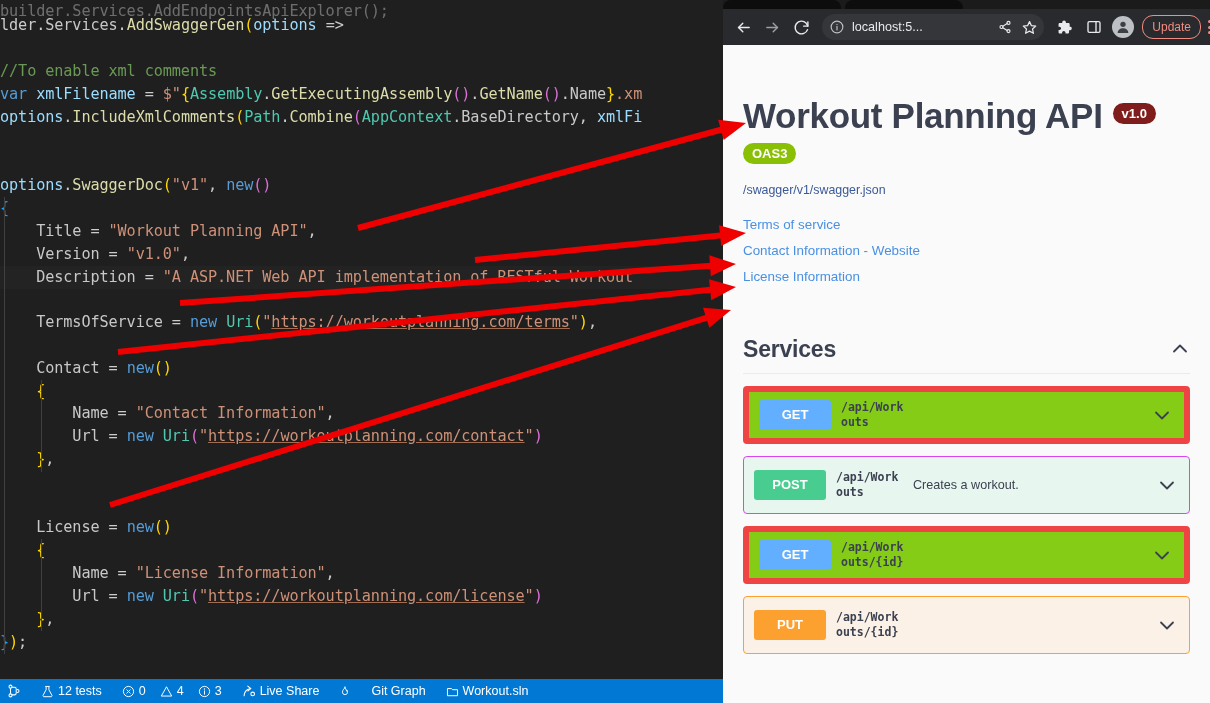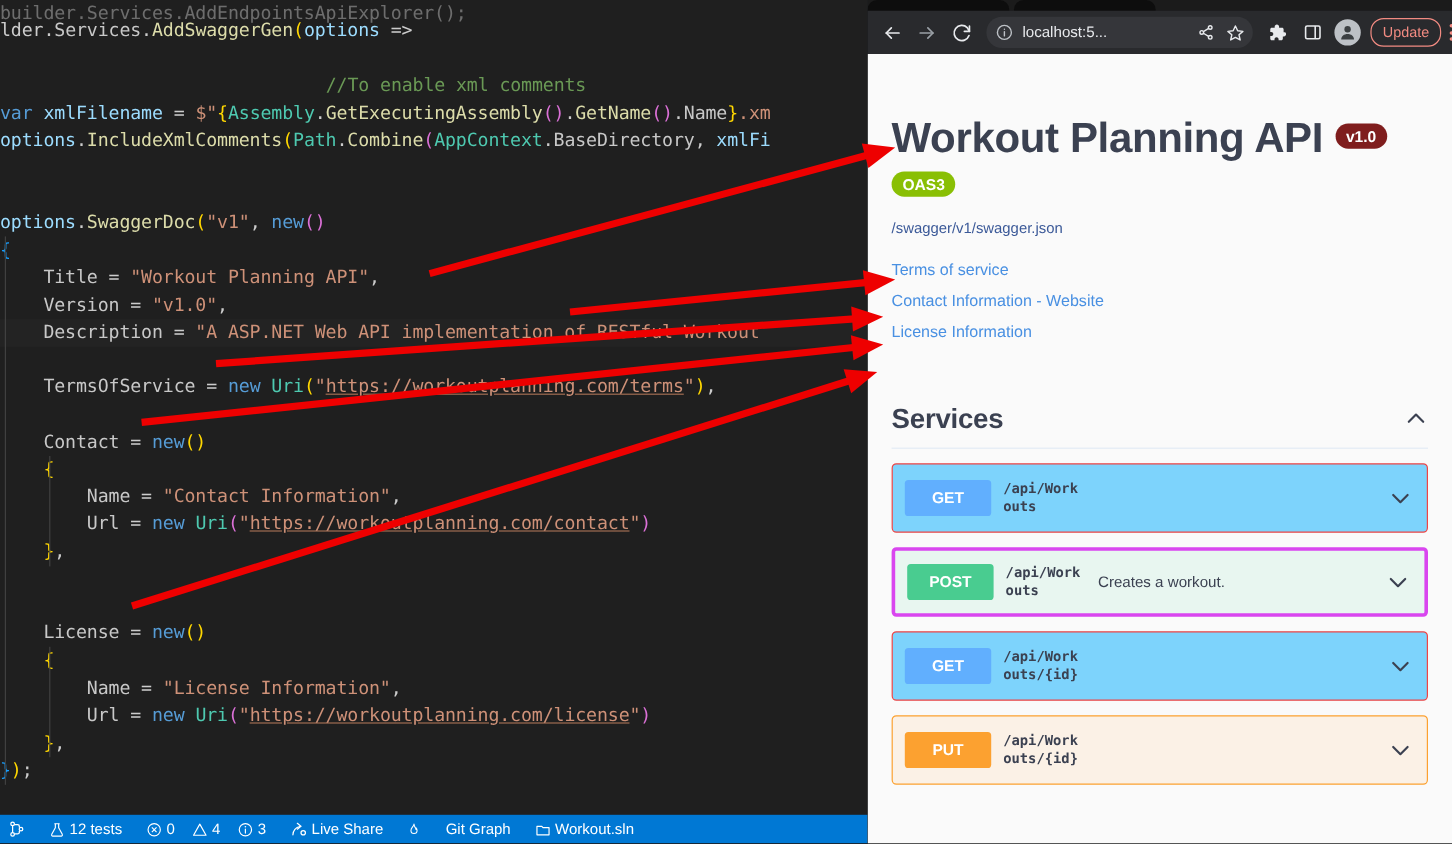--- a/index.html
+++ b/index.html
@@ -159,22 +159,22 @@
     border-bottom:1px solid #e3ebf5;padding-bottom:10px;cursor:pointer;
   }
   .tag-name{font-size:23px;color:#3b4151;font-weight:bold;letter-spacing:-0.2px;}
   .chev{width:20px;height:20px;flex:none;}
 
   .op-row{
     display:flex;align-items:center;gap:0;
     border-radius:4px;margin-top:12px;height:58px;box-sizing:border-box;
     cursor:pointer;overflow:hidden;
   }
-  .op-get{background:#7dd3fc;border:1px solid #ef4444;}
-  .op-post{background:#e8f6f0;border:3px solid #d946ef;}
+  .op-get{background:#84cc16;border:6px solid #ef4444;}
+  .op-post{background:#e8f6f0;border:1px solid #d946ef;}
   .op-put{background:#fbf1e6;border:1px solid #fca130;}
   .op-badge{
     width:72px;min-width:72px;height:30px;border-radius:3px;margin:0 10px;
     color:#fff;font-size:13px;font-weight:bold;
     display:flex;align-items:center;justify-content:center;
     font-family:"Liberation Sans",sans-serif;
   }
   .badge-get{background:#61affe;}
   .badge-post{background:#49cc90;}
   .badge-put{background:#fca130;}
@@ -196,21 +196,21 @@
     pointer-events:none;z-index:50;
   }
 </style>
 </head>
 <body>
 
 <div id="editor-pane">
   <div id="code-area">
       <div class="code-line" style="top: 14px;"><span class="t-plain">lder</span><span class="t-punct">.</span><span class="t-prop">Services</span><span class="t-punct">.</span><span class="t-method">AddSwaggerGen</span><span class="t-brace-y">(</span><span class="t-var">options </span><span class="t-plain">=&gt;</span></div>
       <div class="code-line dim" style="top: 0px;"><span class="t-plain">builder.Services.AddEndpointsApiExplorer();</span></div>
-      <div class="code-line" style="top: 60px; text-align: center;"><span class="t-cmt">//To enable xml comments</span></div>
+      <div class="code-line" style="top: 60px;"><span class="t-cmt">//To enable xml comments</span></div>
       <div class="code-line" style="top: 83px;"><span class="t-kw">var</span><span class="t-var"> xmlFilename </span><span class="t-plain">= </span><span class="t-str">$"</span><span class="t-brace-y">{</span><span class="t-type">Assembly</span><span class="t-punct">.</span><span class="t-method">GetExecutingAssembly</span><span class="t-brace-p">()</span><span class="t-punct">.</span><span class="t-method">GetName</span><span class="t-brace-p">()</span><span class="t-punct">.</span><span class="t-prop">Name</span><span class="t-brace-y">}</span><span class="t-str">.xm</span></div>
       <div class="code-line" style="top: 106px;"><span class="t-var">options</span><span class="t-punct">.</span><span class="t-method">IncludeXmlComments</span><span class="t-brace-y">(</span><span class="t-type">Path</span><span class="t-punct">.</span><span class="t-method">Combine</span><span class="t-brace-p">(</span><span class="t-type">AppContext</span><span class="t-punct">.</span><span class="t-prop">BaseDirectory</span><span class="t-plain">, </span><span class="t-var">xmlFi</span></div>
       <div class="code-line" style="top: 174px;"><span class="t-var">options</span><span class="t-punct">.</span><span class="t-method">SwaggerDoc</span><span class="t-brace-y">(</span><span class="t-str">"v1"</span><span class="t-plain">, </span><span class="t-kw">new</span><span class="t-brace-p">()</span></div>
       <div class="code-line" style="top: 197px;"><span class="t-brace-b">{</span></div>
       <div class="code-line" style="top: 220px;"><span class="t-prop">    Title </span><span class="t-plain">= </span><span class="t-str">"Workout Planning API"</span><span class="t-plain">,</span></div>
       <div class="code-line" style="top: 243px;"><span class="t-prop">    Version </span><span class="t-plain">= </span><span class="t-str">"v1.0"</span><span class="t-plain">,</span></div>
       <div class="code-line cl-hl" style="top: 266px;"><span class="t-prop">    Description </span><span class="t-plain">= </span><span class="t-str">"A ASP.NET Web API implementation of RESTful Workout</span></div>
       <div class="code-line" style="top: 311px;"><span class="t-prop">    TermsOfService </span><span class="t-plain">= </span><span class="t-kw">new </span><span class="t-type">Uri</span><span class="t-brace-y">(</span><span class="t-str">"</span><span class="t-link">https://workoutplanning.com/terms</span><span class="t-str">"</span><span class="t-brace-y">)</span><span class="t-plain">,</span></div>
       <div class="code-line" style="top: 357px;"><span class="t-prop">    Contact </span><span class="t-plain">= </span><span class="t-kw">new</span><span class="t-brace-y">()</span></div>
       <div class="code-line" style="top: 380px;"><span class="t-plain">    </span><span class="t-brace-y">{</span></div>

